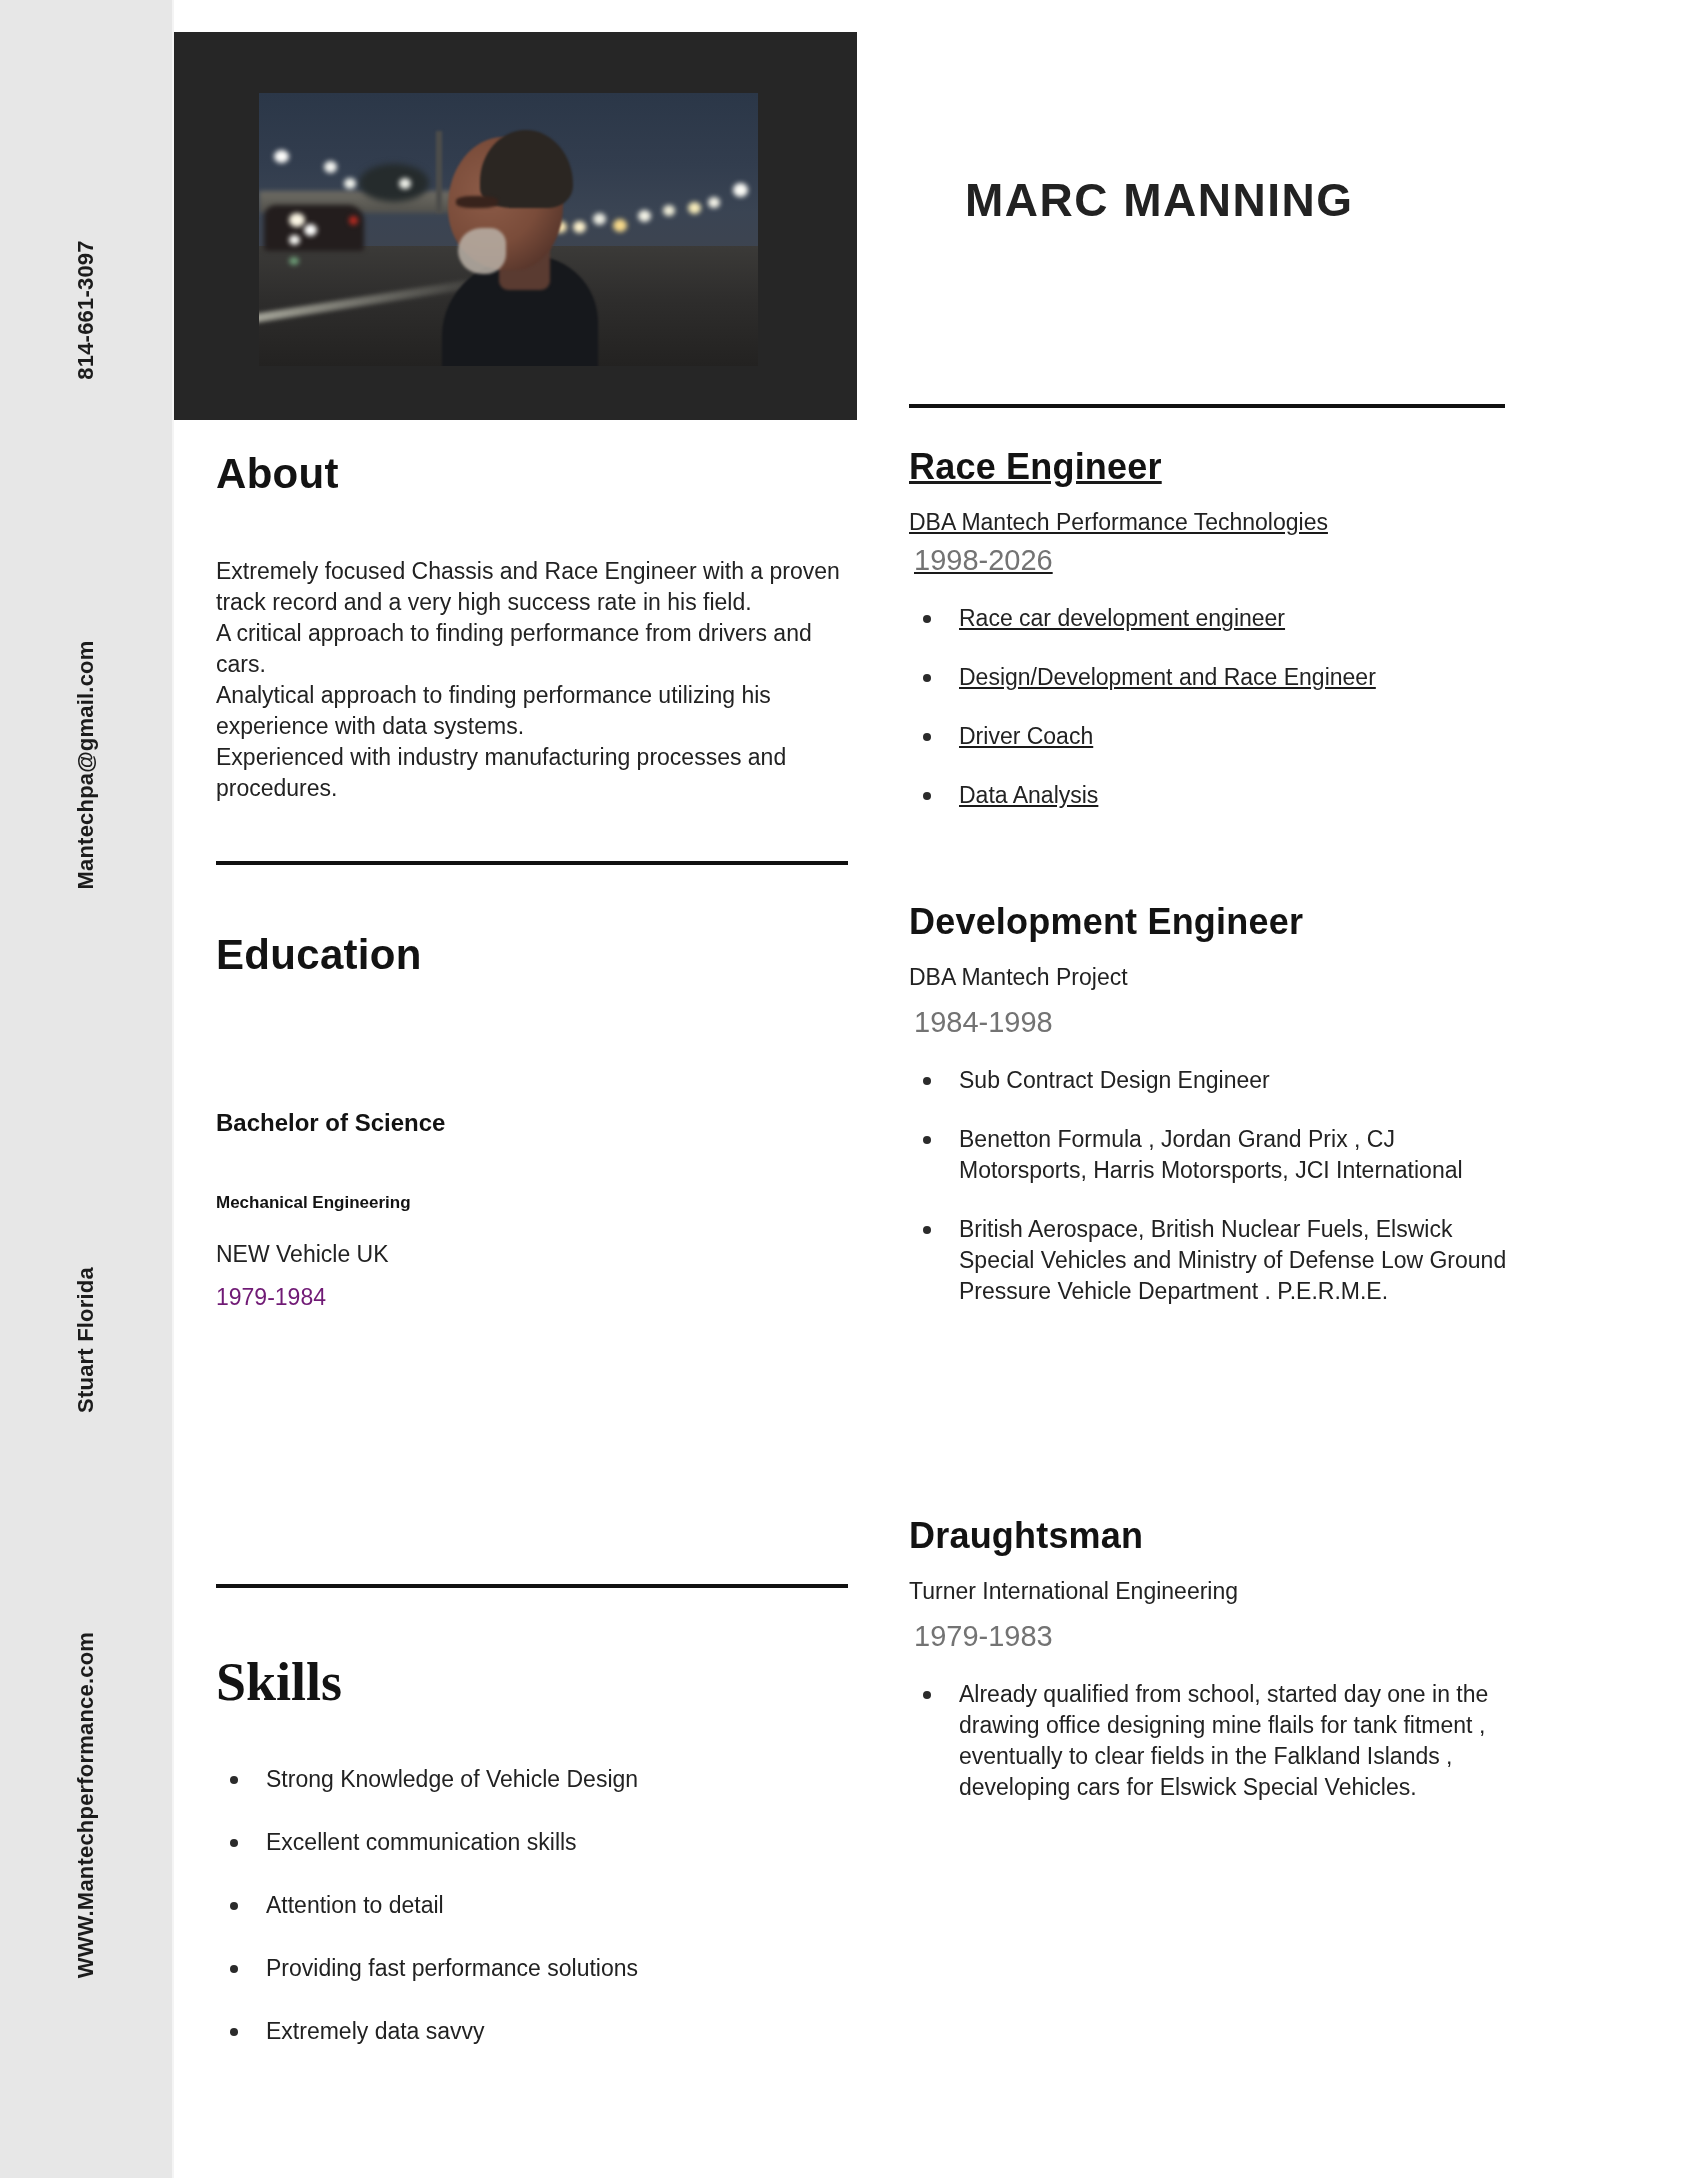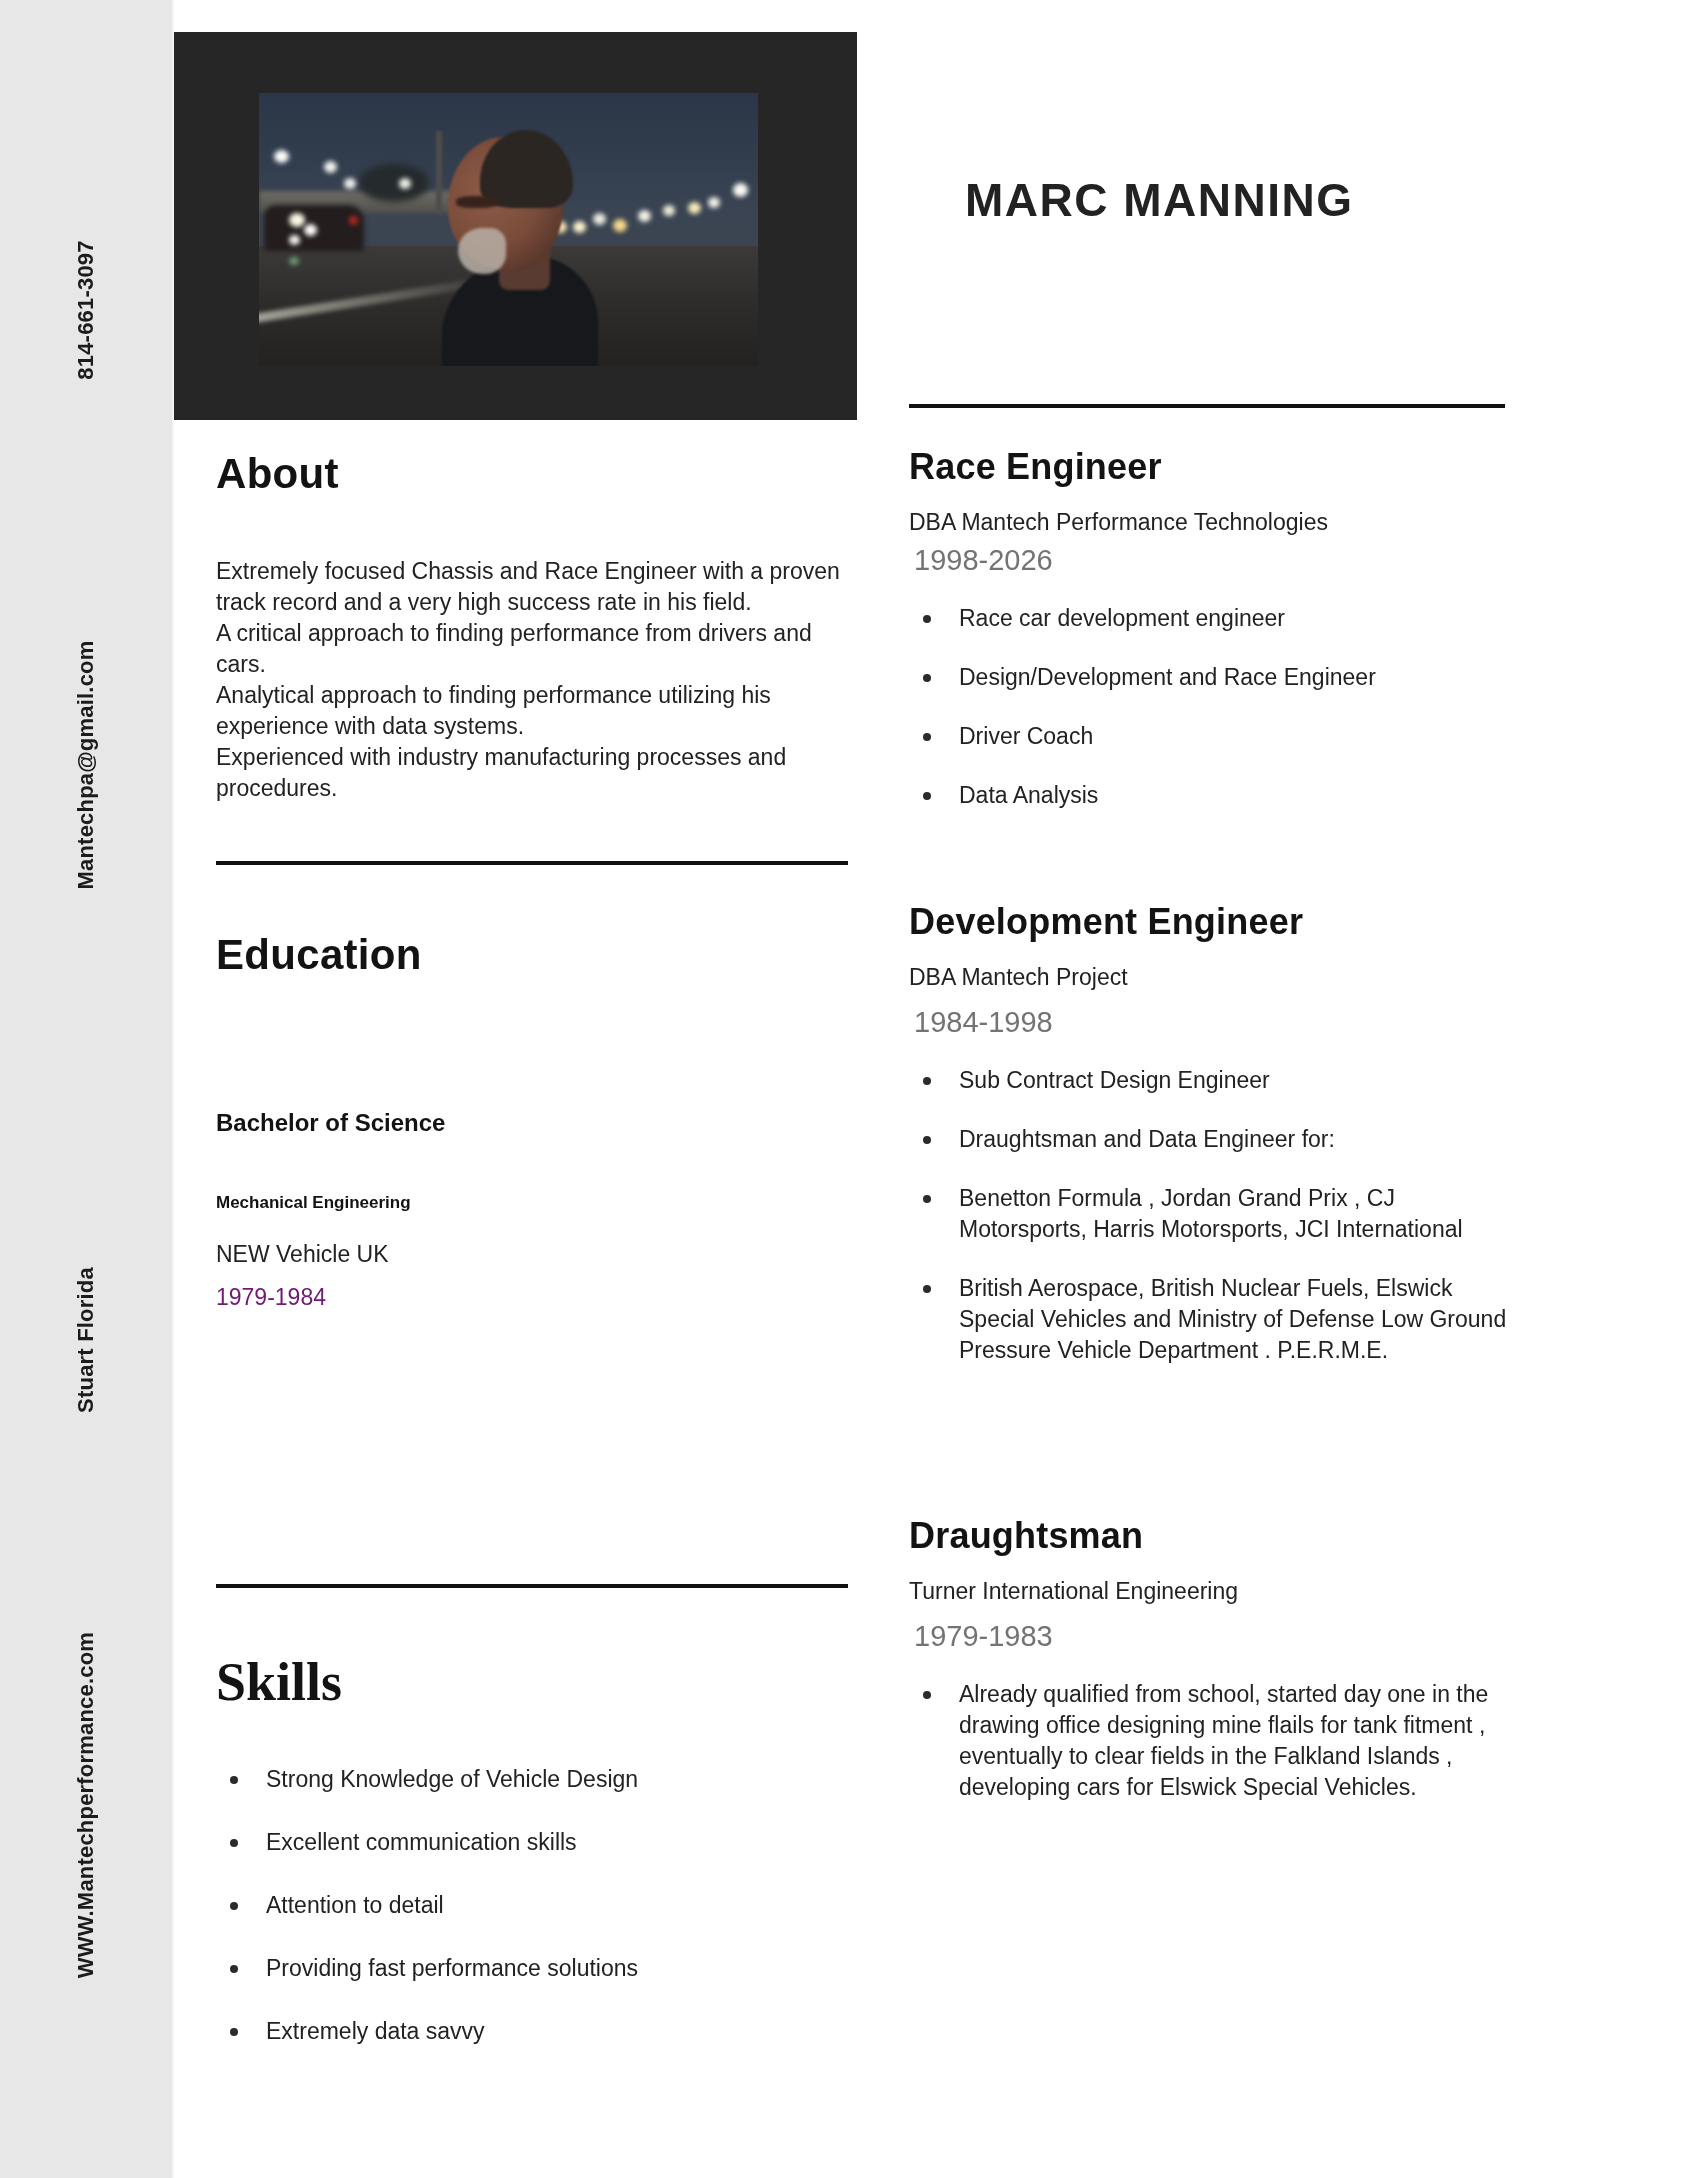--- a/index.html
+++ b/index.html
@@ -249,21 +249,21 @@
     color: #222222;
     line-height: 33px;
     margin: 0;
   }
   .job-years {
     font-size: 29px;
     color: #737373;
     margin: 5px;
   }
 
-  .job-1 { top: 446px; }
+  .job-1 { top: 446px; text-decoration: underline; }
   .job-2 { top: 901px; }
   .job-3 { top: 1515px; }
 
   
   ul.blist {
     list-style: none;
     margin: 0;
     padding: 0;
   }
   ul.blist li {
@@ -375,21 +375,20 @@
         <li>Data Analysis</li>
       </ul>
   </div>
 
   <div class="job job-2">
     <div class="job-title">Development Engineer</div>
     <div class="job-org">DBA Mantech Project</div>
     <div class="job-years" style="margin-top:12px;">1984-1998</div>
     <ul class="blist jobs">
         <li>Sub Contract Design Engineer</li>
-        <li>Draughtsman and Data Engineer for:</li>
         <li>Benetton Formula , Jordan Grand Prix , CJ Motorsports, Harris Motorsports, JCI International</li>
         <li>British Aerospace, British Nuclear Fuels, Elswick Special Vehicles and Ministry of Defense Low Ground Pressure Vehicle Department . P.E.R.M.E.</li>
       </ul>
   </div>
 
   <div class="job job-3">
     <div class="job-title">Draughtsman</div>
     <div class="job-org">Turner International Engineering</div>
     <div class="job-years" style="margin-top:12px;">1979-1983</div>
     <ul class="blist jobs">

